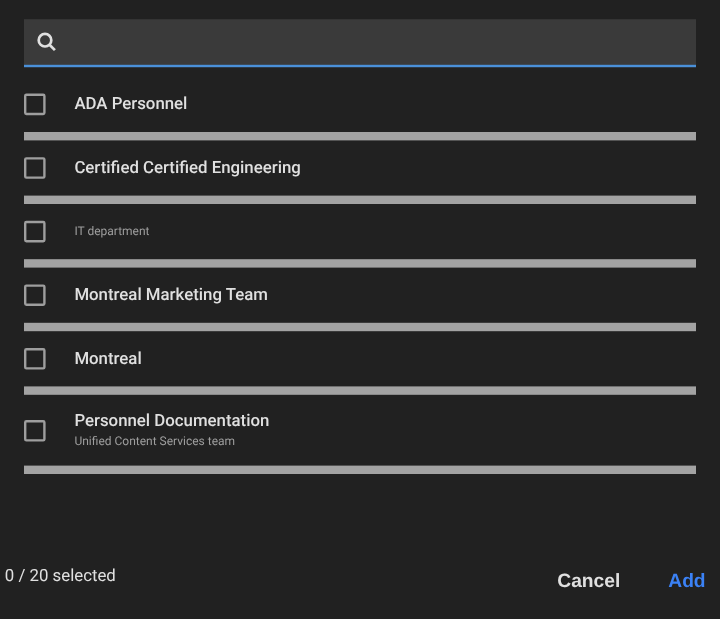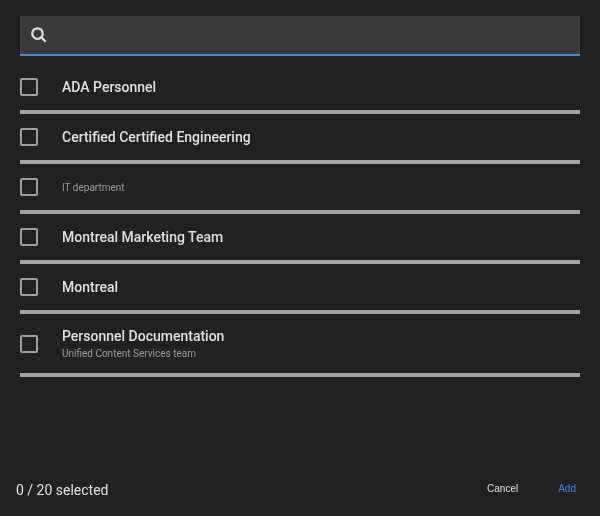--- a/index.html
+++ b/index.html
@@ -46,21 +46,21 @@
     }
     .list {
       flex: 1;
       padding: 16px 20px 0 20px;
       overflow-y: auto;
     }
     .list-item {
       display: flex;
       align-items: center;
       padding: 14px 0;
-      border-bottom: 4px solid #a3a3a3;
+      border-bottom: 7px solid #a3a3a3;
       cursor: pointer;
     }
     .list-item:first-child {
       padding-top: 6px;
     }
     .checkbox {
       width: 18px;
       height: 18px;
       border: 2px solid #9e9e9e;
       border-radius: 2px;
@@ -77,38 +77,38 @@
       font-size: 14px;
       color: #e0e0e0;
       font-weight: 500;
     }
     .item-subtitle {
       font-size: 10px;
       color: #9e9e9e;
     }
     .footer {
       display: flex;
-      align-items: flex-end;
+      align-items: flex-start;
       justify-content: space-between;
-      padding: 18px 16px;
+      padding: 18px 4px;
     }
     .selection-count {
       font-size: 14px;
       color: #e0e0e0;
     }
     .actions {
       display: flex;
       gap: 24px;
       align-items: center;
     }
     .btn {
       background: transparent;
       border: none;
-      font-size: 10px;
-      font-weight: 400;
+      font-size: 16px;
+      font-weight: 700;
       cursor: pointer;
       padding: 4px 8px;
     }
     .btn-cancel {
       color: #e0e0e0;
     }
     .btn-add {
       color: #3b82f6;
     }
   </style>

